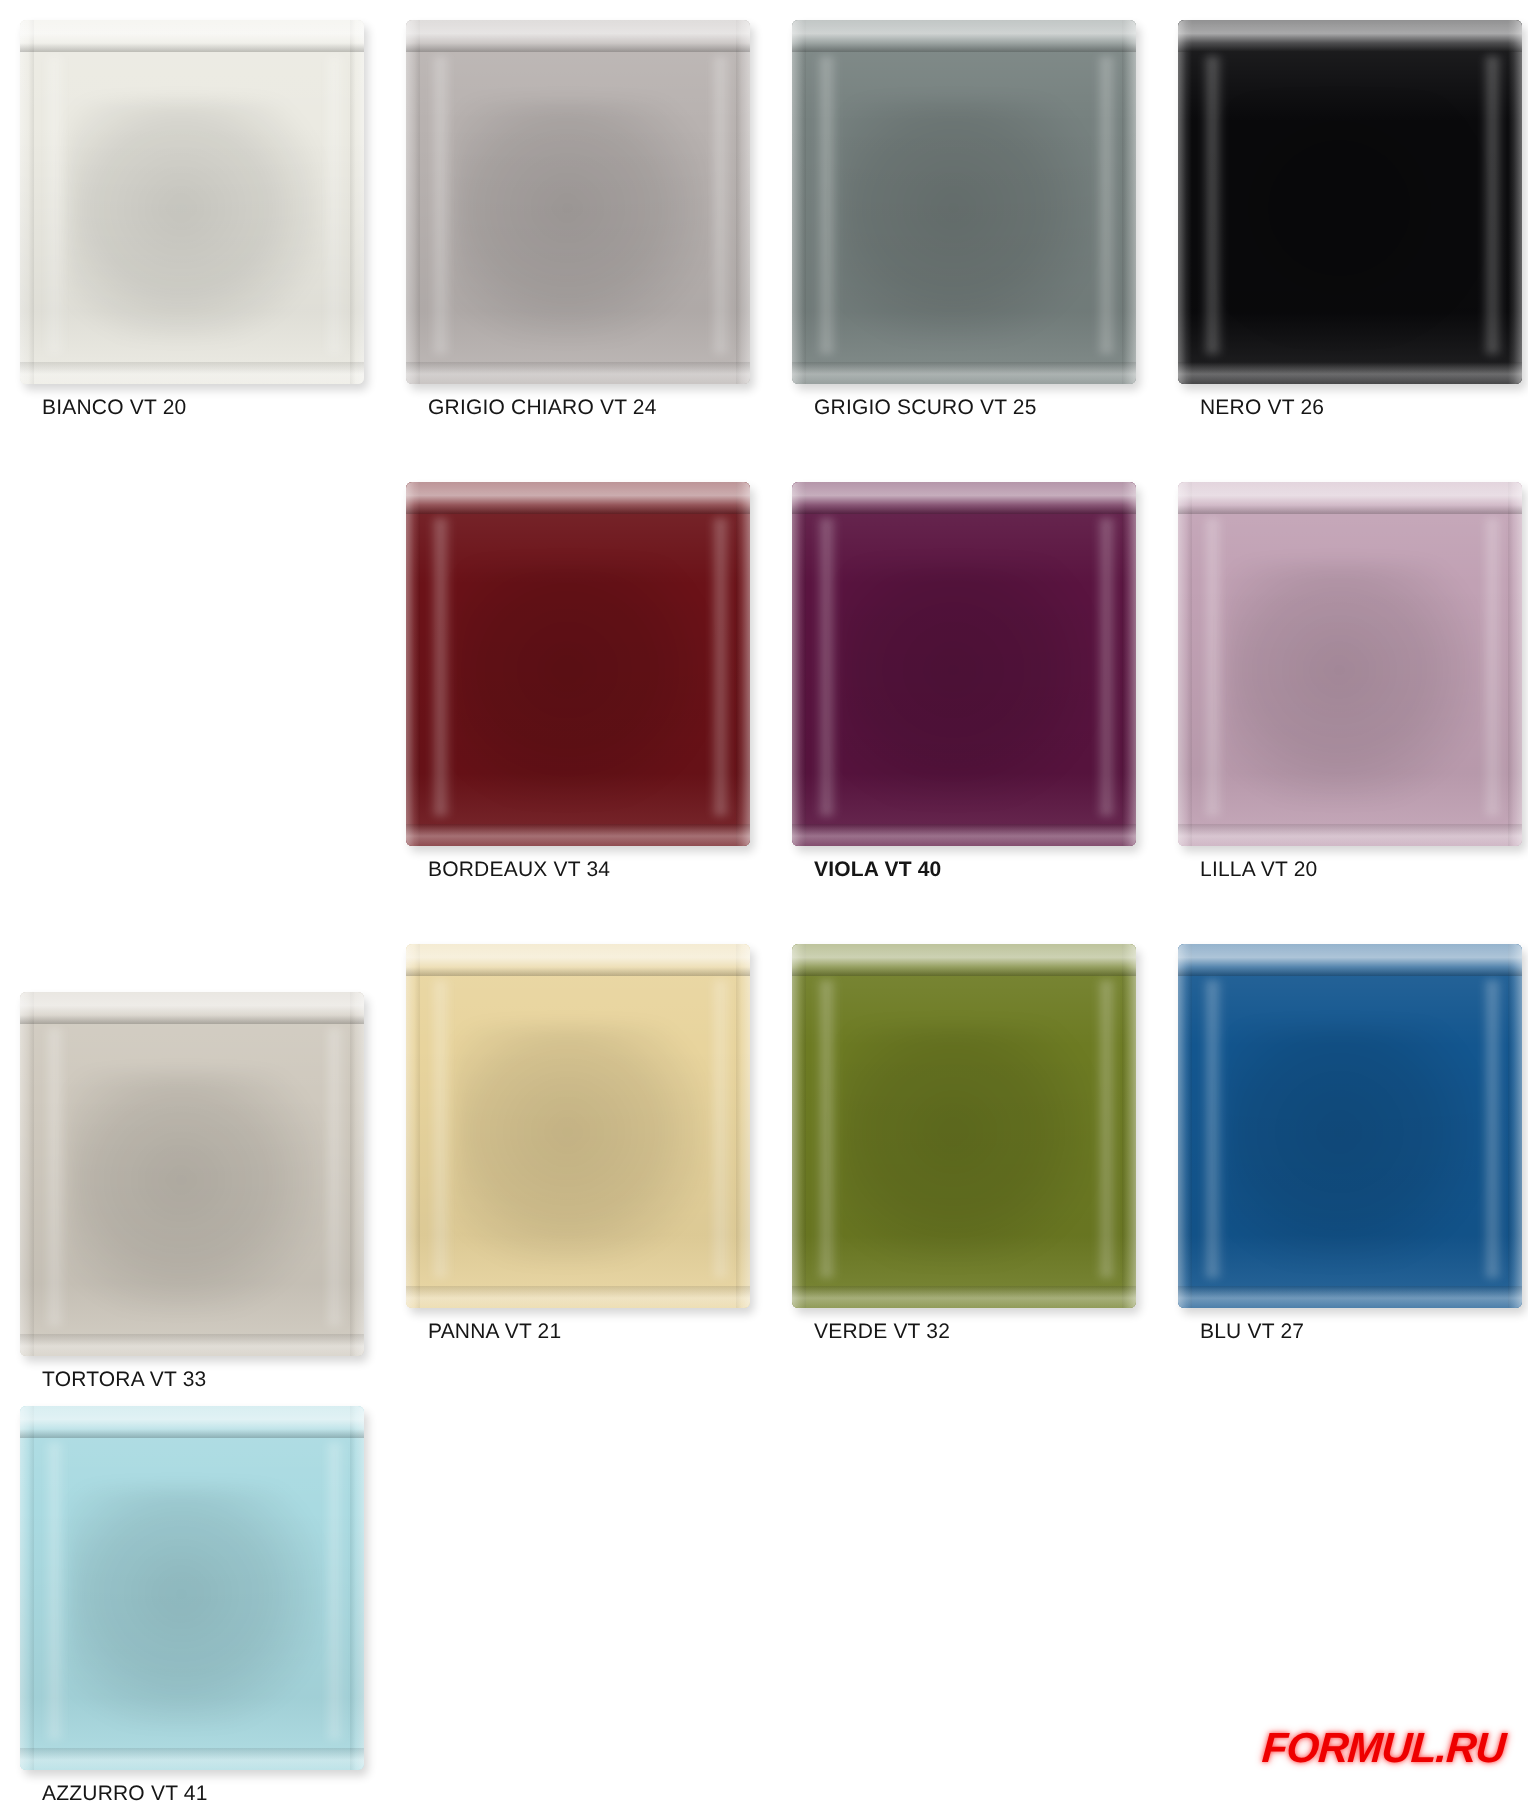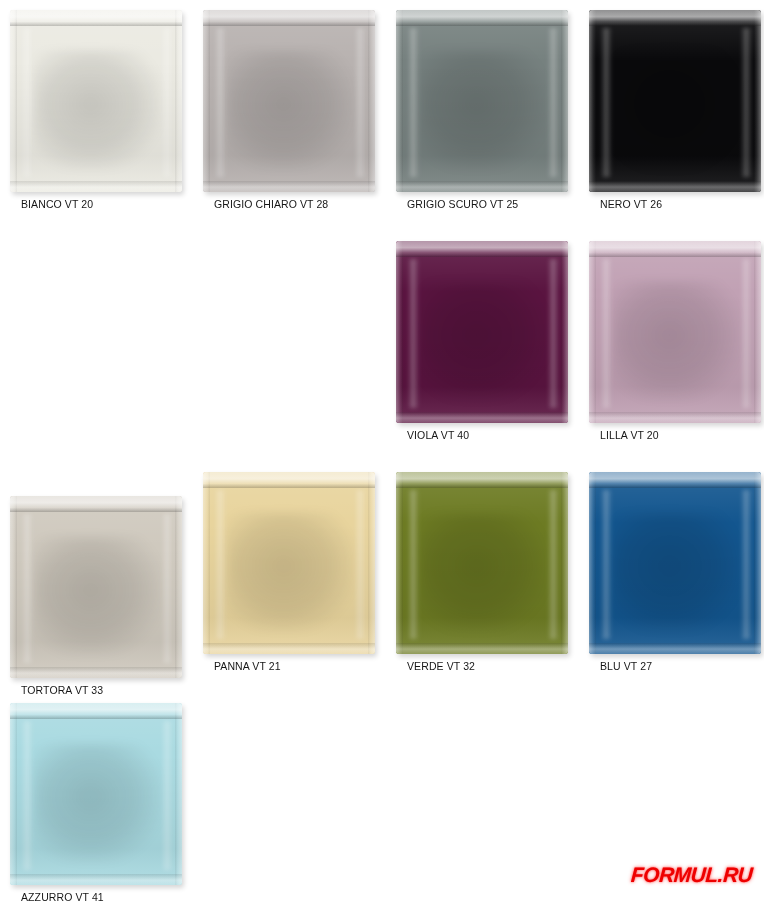--- a/index.html
+++ b/index.html
@@ -191,21 +191,21 @@
         <div class="face"></div>
         <div class="inner"></div>
         <div class="streak-l"></div>
         <div class="streak-r"></div>
         <div class="rim-l"></div>
         <div class="rim-r"></div>
         <div class="lip"></div>
         <div class="foot"></div>
         <div class="sheen"></div>
       </div>
-      <div class="swatch-label">GRIGIO CHIARO  VT 28</div>
+      <div class="swatch-label">GRIGIO CHIARO  VT 24</div>
     </div>
     <div class="swatch-cell" style="left: 386px; top: 0px;">
       <div class="tile" style="background-color: rgb(118, 129, 127);">
         <div class="face"></div>
         <div class="inner"></div>
         <div class="streak-l"></div>
         <div class="streak-r"></div>
         <div class="rim-l"></div>
         <div class="rim-r"></div>
         <div class="lip"></div>
@@ -221,21 +221,35 @@
         <div class="streak-l"></div>
         <div class="streak-r"></div>
         <div class="rim-l"></div>
         <div class="rim-r"></div>
         <div class="lip"></div>
         <div class="foot"></div>
         <div class="sheen"></div>
       </div>
       <div class="swatch-label">NERO  VT 26</div>
     </div>
-    <div class="swatch-cell" style="left: 386px; top: 231px;">
+    <div class="swatch-cell" style="left: 193px; top: 231px;">
+      <div class="tile" style="background-color: rgb(107, 18, 24);">
+        <div class="face"></div>
+        <div class="inner"></div>
+        <div class="streak-l"></div>
+        <div class="streak-r"></div>
+        <div class="rim-l"></div>
+        <div class="rim-r"></div>
+        <div class="lip"></div>
+        <div class="foot"></div>
+        <div class="sheen"></div>
+      </div>
+      <div class="swatch-label">BORDEAUX VT 34</div>
+    </div>
+    <div class="swatch-cell" style="left: 386px; top: 231px; font-weight: bold;">
       <div class="tile" style="background-color: rgb(90, 20, 64);">
         <div class="face"></div>
         <div class="inner"></div>
         <div class="streak-l"></div>
         <div class="streak-r"></div>
         <div class="rim-l"></div>
         <div class="rim-r"></div>
         <div class="lip"></div>
         <div class="foot"></div>
         <div class="sheen"></div>

